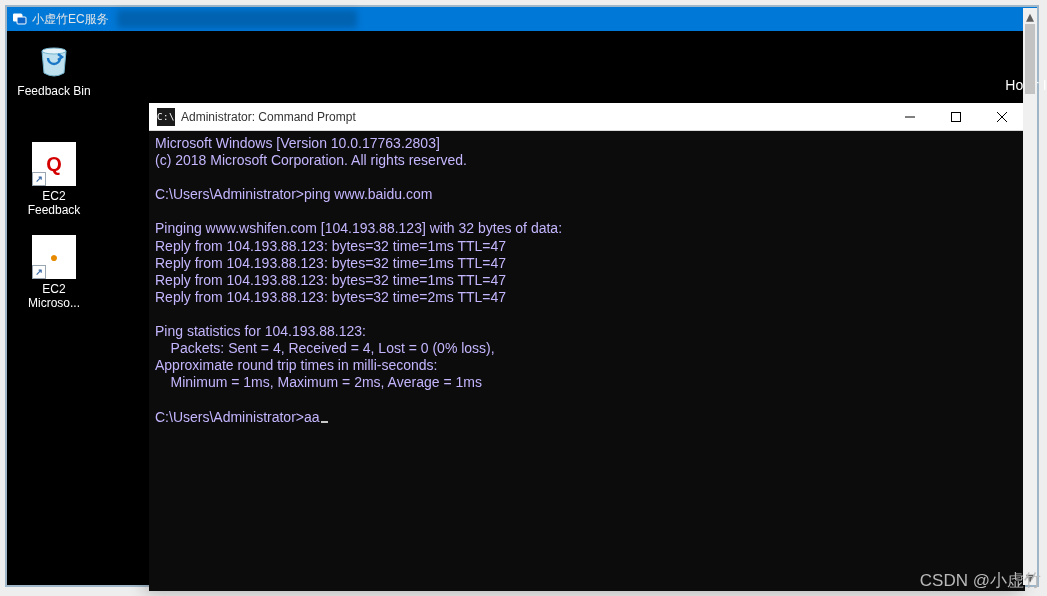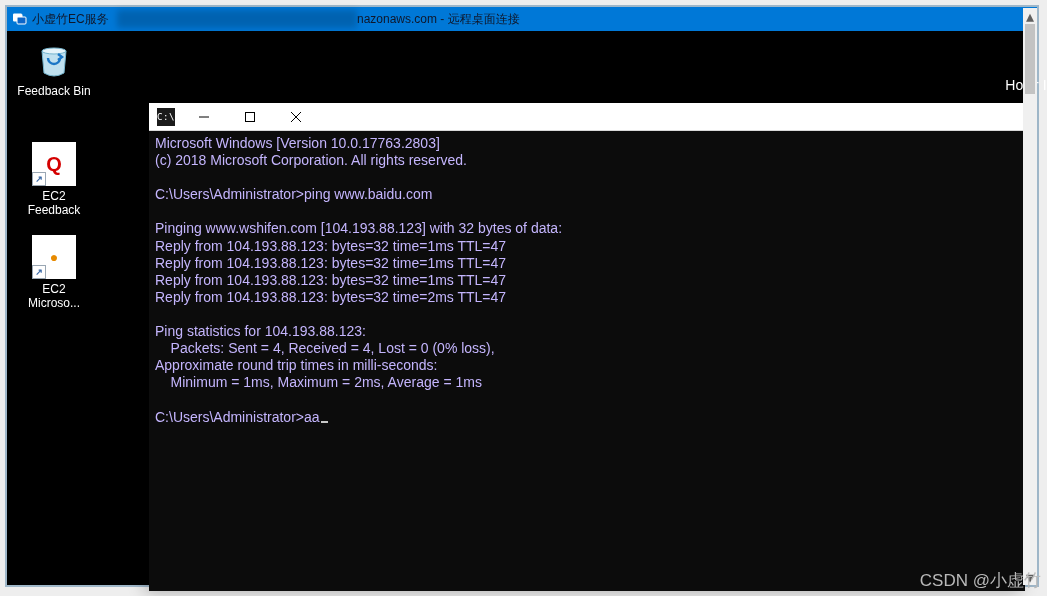--- a/index.html
+++ b/index.html
@@ -1,18 +1,18 @@
 <!DOCTYPE html>
 <html><head>
 <meta charset="utf-8">
 <style>
   * { margin:0; padding:0; box-sizing:border-box; font-family:"Segoe UI","Microsoft YaHei",sans-serif; }
   body { width:1047px; height:596px; background:#eee; overflow:hidden; position:relative; }
   .canvas { position:absolute; left:5px; top:5px; width:1034px; height:582px; background:#000; border:2px solid #9fb7c9; }
-  .titlebar { height:24px; background:#0078d7; color:#0f172a; display:flex; align-items:center; font-size:12px; position:relative; }
+  .titlebar { height:24px; background:#0078d7; color:#e5e5e5; display:flex; align-items:center; font-size:12px; position:relative; }
   .titlebar .rdp-icon { margin:0 5px 0 6px; display:flex; }
   .titlebar .rdp-icon svg{display:block;}
   .titlebar .title-text { white-space:pre; }
   .titlebar .blur { position:absolute; left:110px; width:240px; height:18px; filter:blur(3px); background:rgba(0,0,0,.18); border-radius:2px; }
   .titlebar .title-mid { position:absolute; left:350px; font-size:12px; }
   .desktop { position:absolute; left:0; top:24px; right:0; bottom:0; background:#000; }
   .sidebar-right { position:absolute; right:-36px; top:45px; color:#fff; font-size:14px; text-align:left; line-height:1.35; }
   .icons-col { position:absolute; left:8px; top:10px; width:90px; }
   .dicon { width:78px; height:75px; margin-bottom:18px; text-align:center; color:#fff; font-size:12px; cursor:default; }
   .dicon .glyph { width:48px; height:40px; margin:0 auto 4px; display:flex; align-items:center; justify-content:center; }
@@ -43,21 +43,20 @@
 <div class="canvas">
   <div class="titlebar">
     <span class="rdp-icon">
       <svg width="14" height="12" viewBox="0 0 14 12">
           <rect x="0" y="1" width="9" height="7" rx="1" fill="#fff" stroke="#fff"></rect>
           <rect x="4" y="4" width="9" height="7" rx="1" fill="#0c66c9" stroke="#fff"></rect>
         </svg>
     </span>
     <span class="title-text">小虚竹EC服务</span>
     <span class="blur"></span>
-    <span class="title-mid">nazonaws.com - 远程桌面连接</span>
   </div>
 
   <div class="desktop">
     <div class="sidebar-right">Hostr
 Insta</div>
 
     <div class="icons-col">
       <div class="dicon">
         <div class="glyph recycle">
           <svg width="40" height="40" viewBox="0 0 40 40">
@@ -83,20 +82,21 @@
           <span class="arrow">↗</span>
         </div>
         <div class="label" style="white-space:pre-line">EC2
 Microso...</div>
       </div>
     </div>
 
     <div class="cmdwin">
       <div class="cmd-title">
         <span class="cmd-icon">C:\</span>
+        <span class="cap">Administrator: Command Prompt</span>
         <div class="winbtns">
           <div class="winbtn">
               <svg width="10" height="10">
                 <line x1="0" y1="5" x2="10" y2="5" stroke="#000"></line>
               </svg>
             </div>
           <div class="winbtn">
               <svg width="10" height="10">
                 <rect x="0.5" y="0.5" width="9" height="9" fill="none" stroke="#000"></rect>
               </svg>

